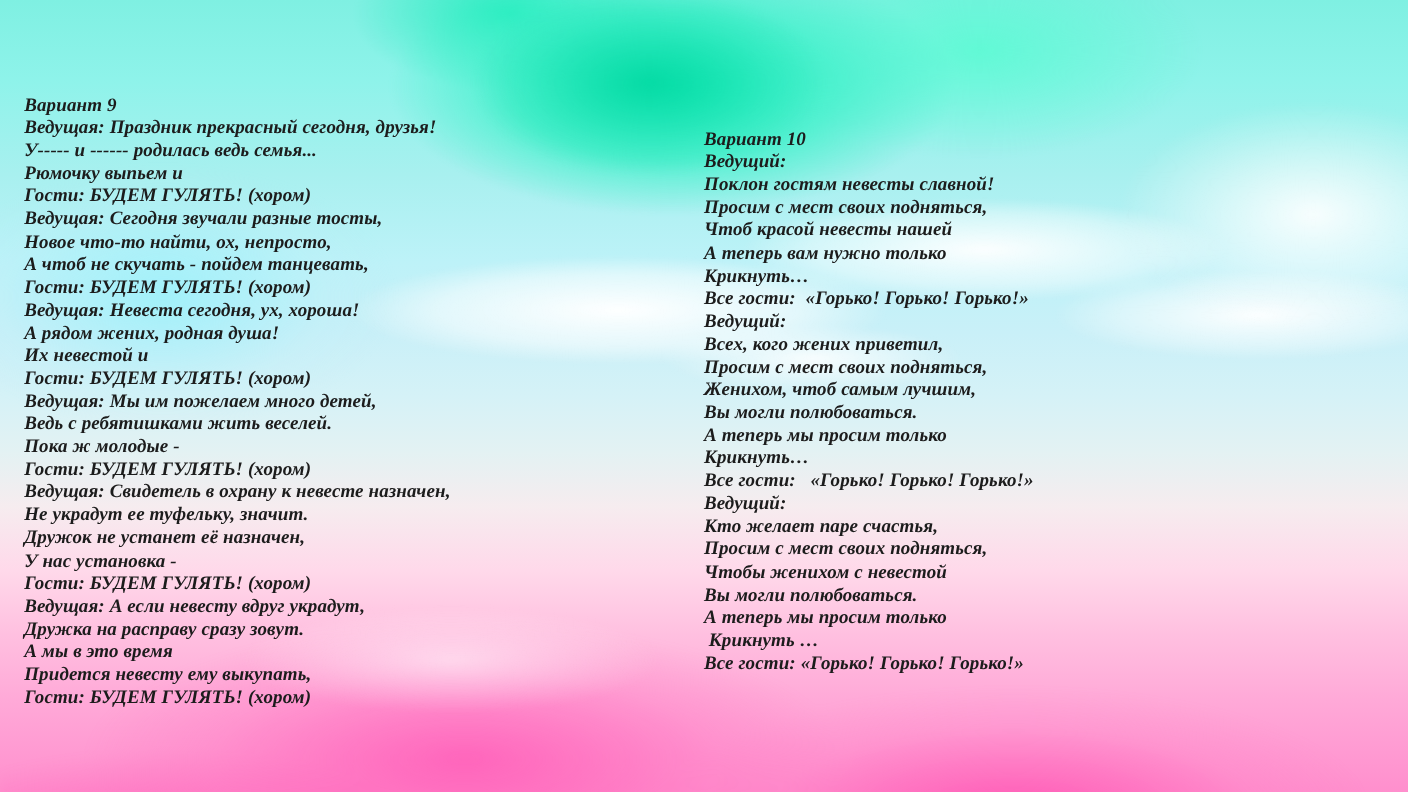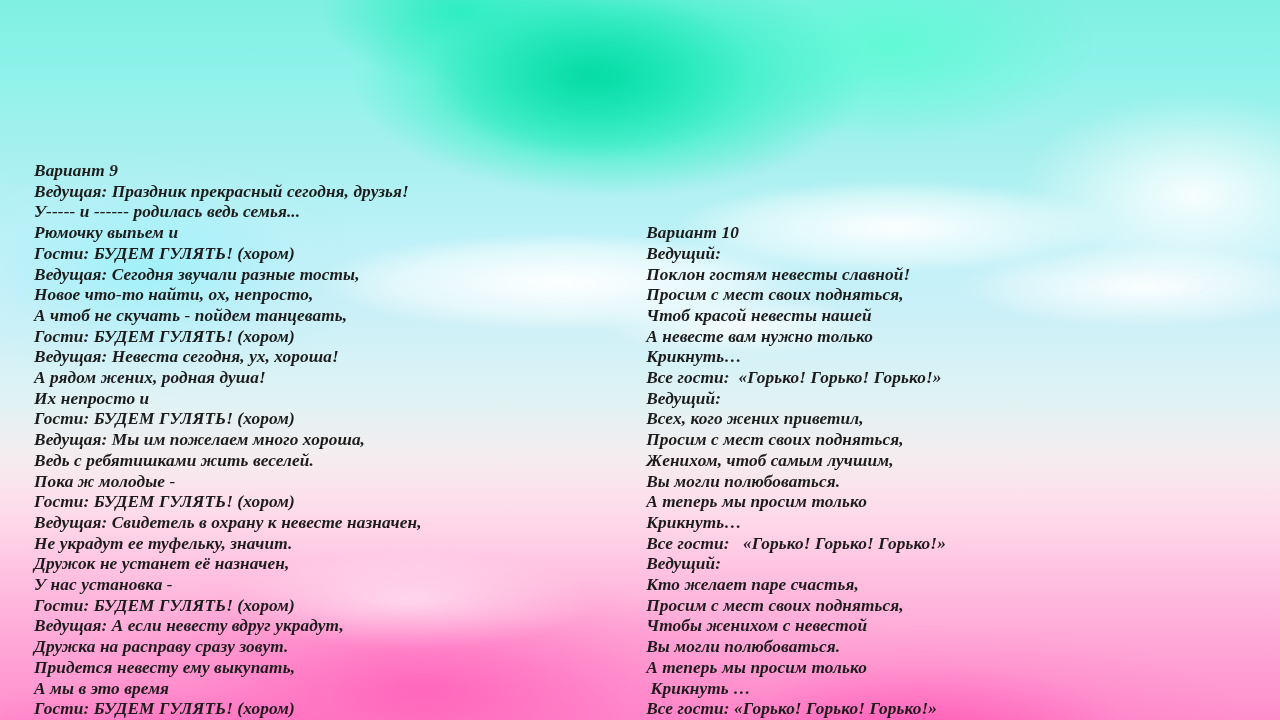--- a/index.html
+++ b/index.html
@@ -111,22 +111,21 @@
     height: 300px;
     background: radial-gradient(ellipse 250px 140px at 40% 50%, rgba(150,240,250,0.75) 0%, rgba(185,240,250,0.2) 60%, rgba(200,245,250,0) 85%);
     filter: blur(4px);
   }
 
   
   .columns {
     position: absolute;
     inset: 0;
     display: flex;
-    align-items: flex-end;
-    padding-left: 12px;
+    align-items: center;
   }
   .col {
     padding-top: 10px;
   }
   .col-left {
     width: 600px;
     padding-left: 22px;
   }
   .col-right {
     width: 640px;
@@ -162,45 +161,45 @@
       <div class="line">Ведущая: Праздник прекрасный сегодня, друзья!</div>
       <div class="line">У----- и ------ родилась ведь семья...</div>
       <div class="line">Рюмочку выпьем и</div>
       <div class="line">Гости: БУДЕМ ГУЛЯТЬ! (хором)</div>
       <div class="line">Ведущая: Сегодня звучали разные тосты,</div>
       <div class="line">Новое что-то найти, ох, непросто,</div>
       <div class="line">А чтоб не скучать - пойдем танцевать,</div>
       <div class="line">Гости: БУДЕМ ГУЛЯТЬ! (хором)</div>
       <div class="line">Ведущая: Невеста сегодня, ух, хороша!</div>
       <div class="line">А рядом жених, родная душа!</div>
-      <div class="line">Их непросто и</div>
-      <div class="line">Гости: БУДЕМ ГУЛЯТЬ! (хором)</div>
-      <div class="line">Ведущая: Мы им пожелаем много хороша,</div>
+      <div class="line">Их невестой и</div>
+      <div class="line">Гости: БУДЕМ ГУЛЯТЬ! (хором)</div>
+      <div class="line">Ведущая: Мы им пожелаем много детей,</div>
       <div class="line">Ведь с ребятишками жить веселей.</div>
       <div class="line">Пока ж молодые -</div>
       <div class="line">Гости: БУДЕМ ГУЛЯТЬ! (хором)</div>
       <div class="line">Ведущая: Свидетель в охрану к невесте назначен,</div>
       <div class="line">Не украдут ее туфельку, значит.</div>
       <div class="line">Дружок не устанет её назначен,</div>
       <div class="line">У нас установка -</div>
       <div class="line">Гости: БУДЕМ ГУЛЯТЬ! (хором)</div>
       <div class="line">Ведущая: А если невесту вдруг украдут,</div>
       <div class="line">Дружка на расправу сразу зовут.</div>
+      <div class="line">А мы в это время</div>
       <div class="line">Придется невесту ему выкупать,</div>
-      <div class="line">А мы в это время</div>
       <div class="line">Гости: БУДЕМ ГУЛЯТЬ! (хором)</div>
     </div>
 
     <div class="col col-right">
       <div class="line">Вариант 10</div>
       <div class="line">Ведущий:</div>
       <div class="line">Поклон гостям невесты славной!</div>
       <div class="line">Просим с мест своих подняться,</div>
       <div class="line">Чтоб красой невесты нашей</div>
-      <div class="line">А невесте вам нужно только</div>
+      <div class="line">А теперь вам нужно только</div>
       <div class="line">Крикнуть…</div>
       <div class="line">Все гости:  «Горько! Горько! Горько!»</div>
       <div class="line">Ведущий:</div>
       <div class="line">Всех, кого жених приветил,</div>
       <div class="line">Просим с мест своих подняться,</div>
       <div class="line">Женихом, чтоб самым лучшим,</div>
       <div class="line">Вы могли полюбоваться.</div>
       <div class="line">А теперь мы просим только</div>
       <div class="line">Крикнуть…</div>
       <div class="line">Все гости:   «Горько! Горько! Горько!»</div>

